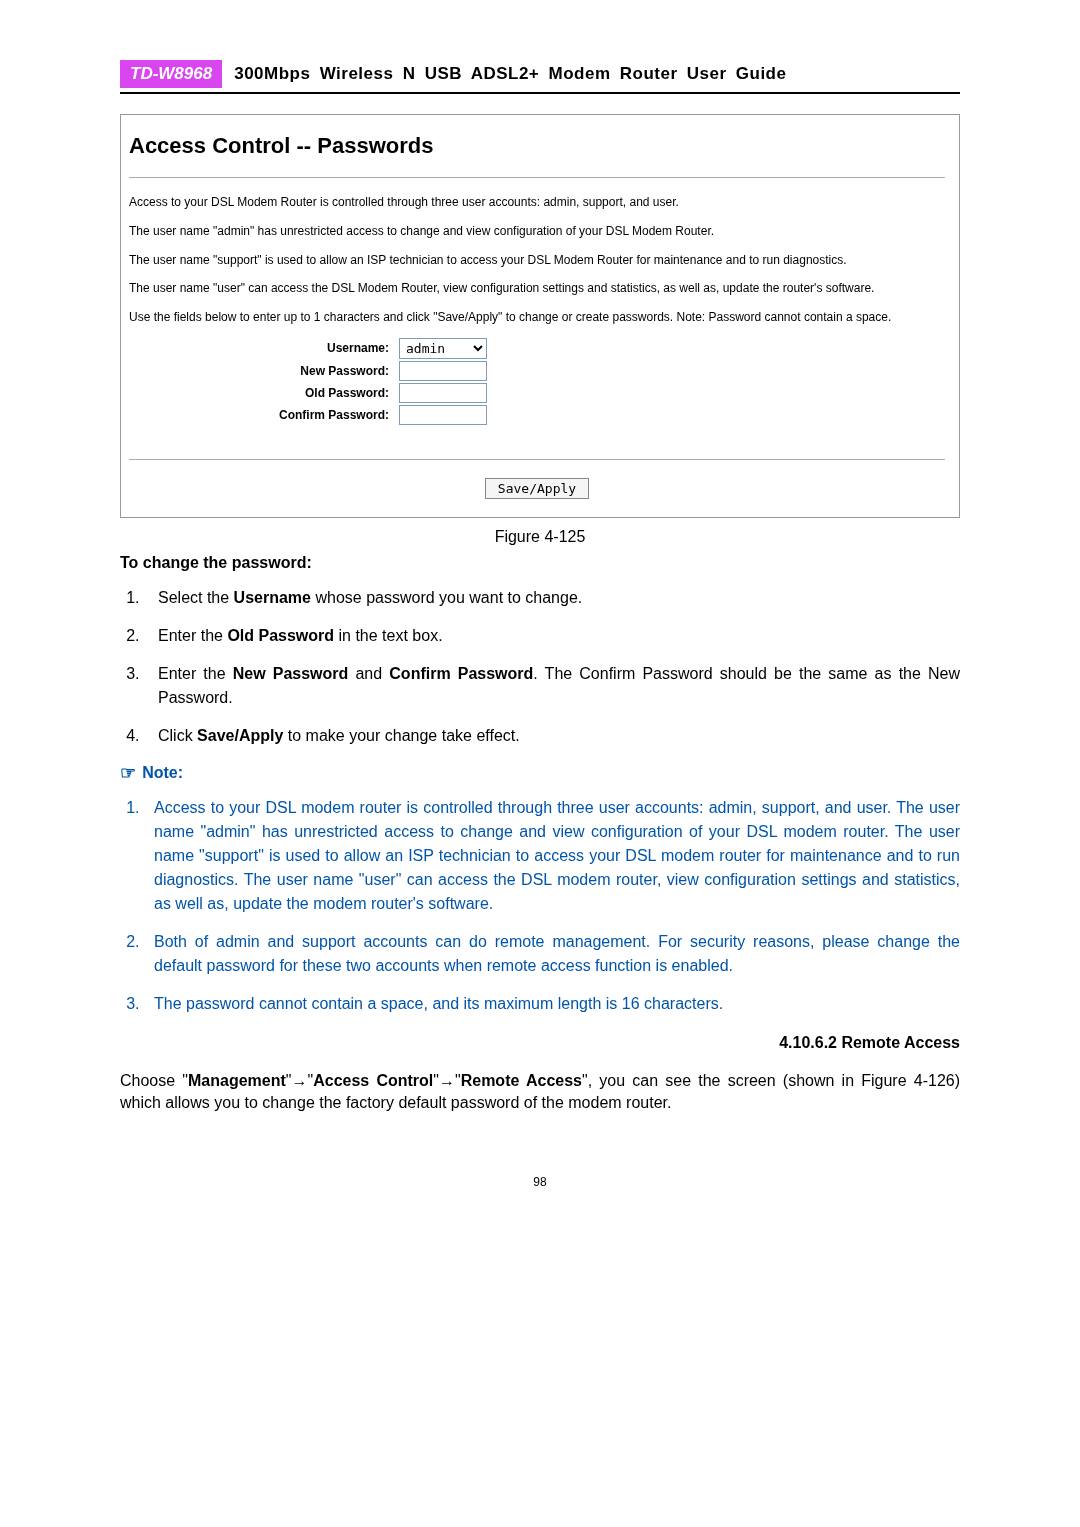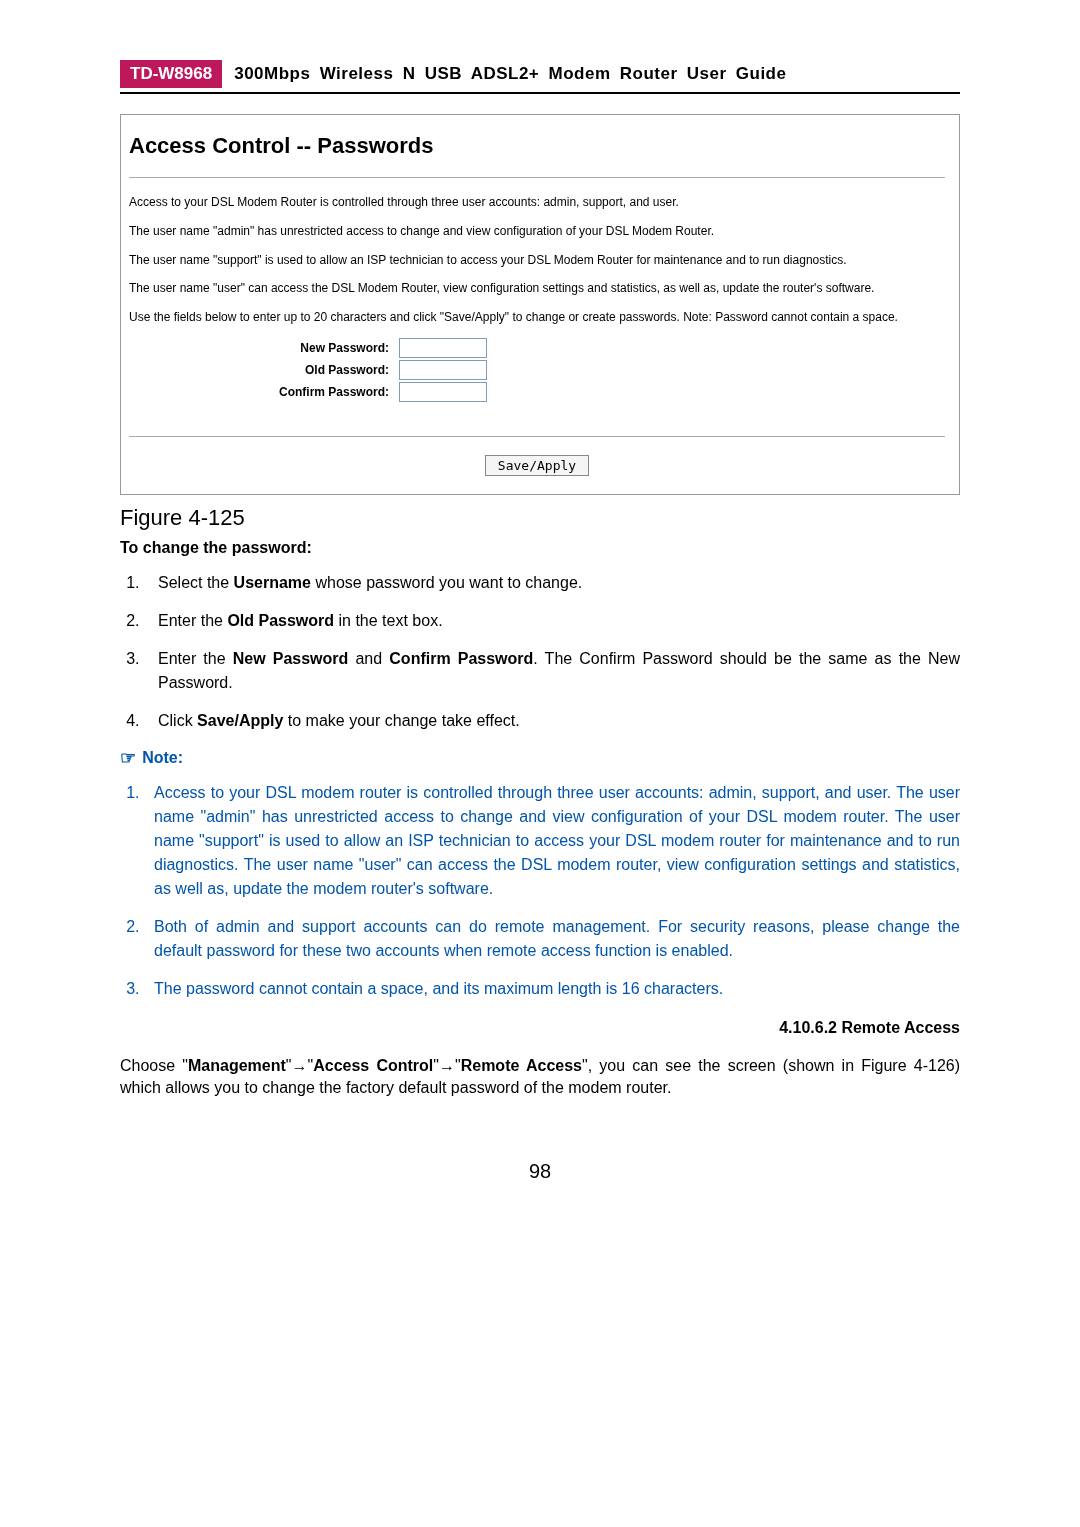--- a/index.html
+++ b/index.html
@@ -12,26 +12,27 @@
     padding: 60px 120px 40px 120px;
   }
   .header-bar {
     display: flex;
     align-items: center;
     border-bottom: 2px solid #000;
     padding-bottom: 4px;
     margin-bottom: 20px;
   }
   .model-box {
-    background: #be185d;
+    background: #d946ef;
     color: #fff;
     font-weight: bold;
     font-size: 17px;
     padding: 4px 10px;
     margin-right: 12px;
+    font-style: italic;
   }
   .header-title {
     font-weight: bold;
     font-size: 17px;
     letter-spacing: 0.5px;
     word-spacing: 4px;
   }
   .panel {
     border: 1px solid #999;
     margin-top: 10px;
@@ -87,22 +88,22 @@
     border-top: 1px solid #aaa;
   }
   .button-row button {
     font-family: monospace;
     font-size: 13px;
     padding: 2px 12px;
     border: 1px solid #888;
     background: #f5f5f5;
   }
   .figure-caption {
-    text-align: left;
-    font-size: 22px;
+    text-align: center;
+    font-size: 16px;
     margin: 10px 0 8px;
   }
   .body-text {
     font-size: 16px;
     line-height: 1.4;
     text-align: justify;
   }
   .bold { font-weight: bold; }
   .section-heading {
     font-weight: bold;
@@ -145,42 +146,48 @@
     text-align: justify;
   }
   .subsection-heading {
     font-weight: bold;
     font-size: 16px;
     margin: 18px 0 18px 0;
     text-align: right;
   }
   .page-num {
     text-align: center;
-    font-size: 20px;
+    font-size: 12px;
     margin-top: 60px;
   }
   .arrow { font-family: Arial; }
 </style>
 </head>
 <body>
 
 <div class="header-bar">
   <span class="model-box">TD-W8968</span>
   <span class="header-title">300Mbps Wireless N USB ADSL2+ Modem Router User Guide</span>
 </div>
 
 <div class="panel">
   <h2>Access Control -- Passwords</h2>
   <hr class="panel-hr">
   <p>Access to your DSL Modem Router is controlled through three user accounts: admin, support, and user.</p>
   <p>The user name "admin" has unrestricted access to change and view configuration of your DSL Modem Router.</p>
   <p>The user name "support" is used to allow an ISP technician to access your DSL Modem Router for maintenance and to run diagnostics.</p>
   <p>The user name "user" can access the DSL Modem Router, view configuration settings and statistics, as well as, update the router's software.</p>
-  <p>Use the fields below to enter up to 20 characters and click "Save/Apply" to change or create passwords. Note: Password cannot contain a space.</p>
-
+  <p>Use the fields below to enter up to 1 characters and click "Save/Apply" to change or create passwords. Note: Password cannot contain a space.</p>
+
+  <div class="form-row">
+    <label>Username:</label>
+    <select>
+      <option>admin</option>
+    </select>
+  </div>
   <div class="form-row">
     <label>New Password:</label>
     <input type="password" style="">
   </div>
   <div class="form-row">
     <label>Old Password:</label>
     <input type="password" style="">
   </div>
   <div class="form-row">
     <label>Confirm Password:</label>

